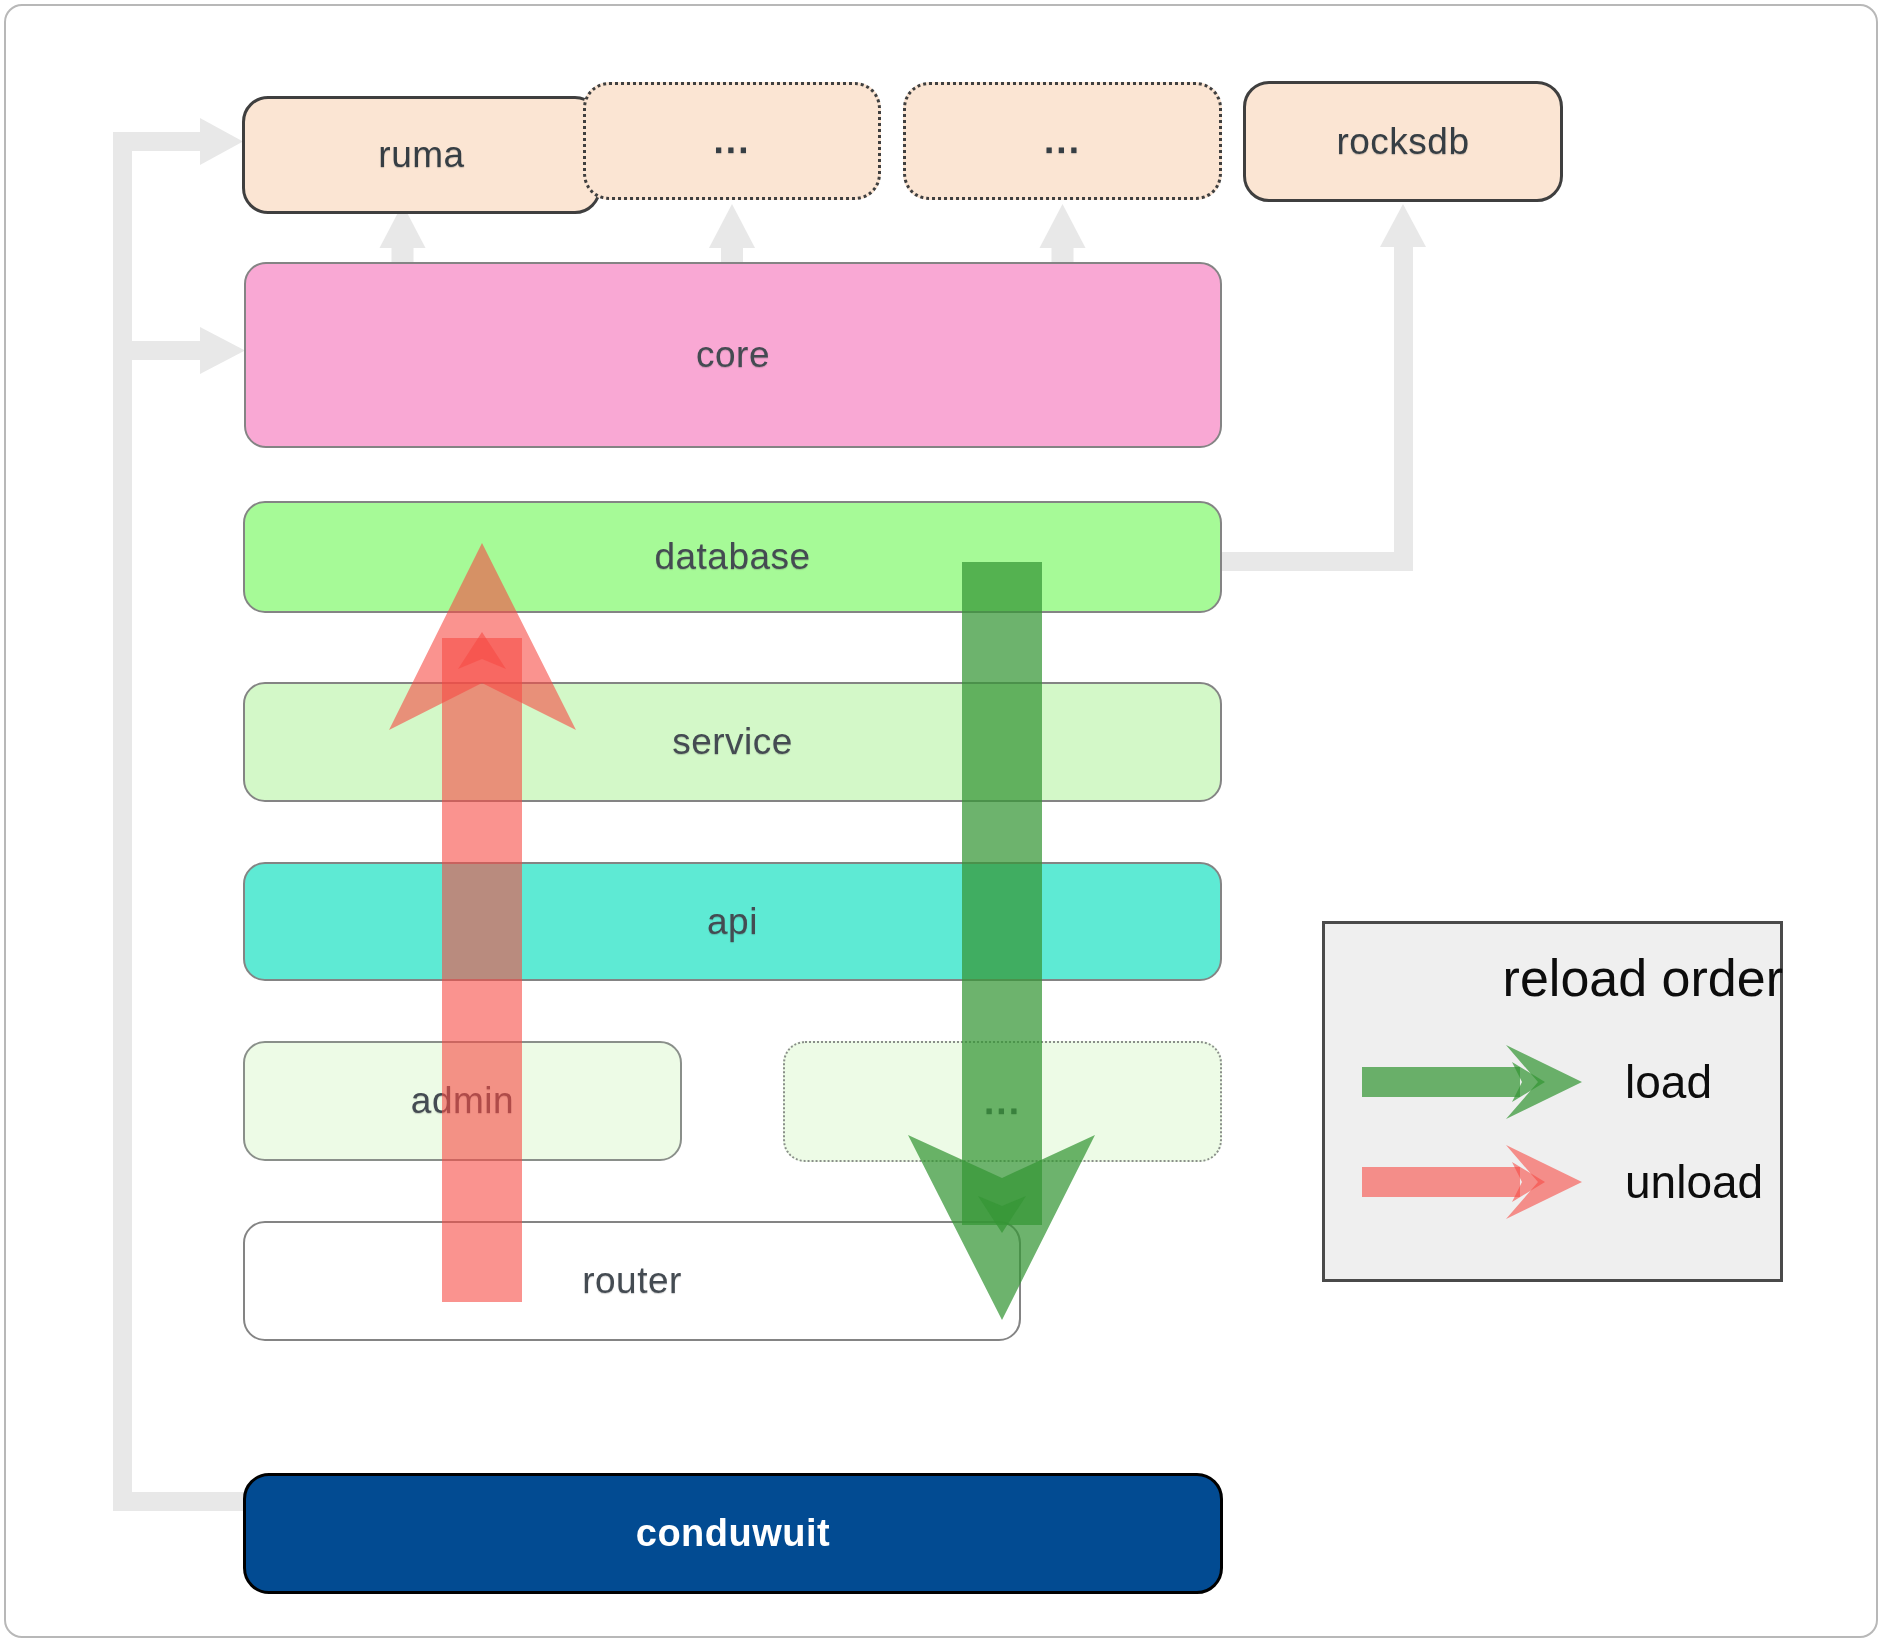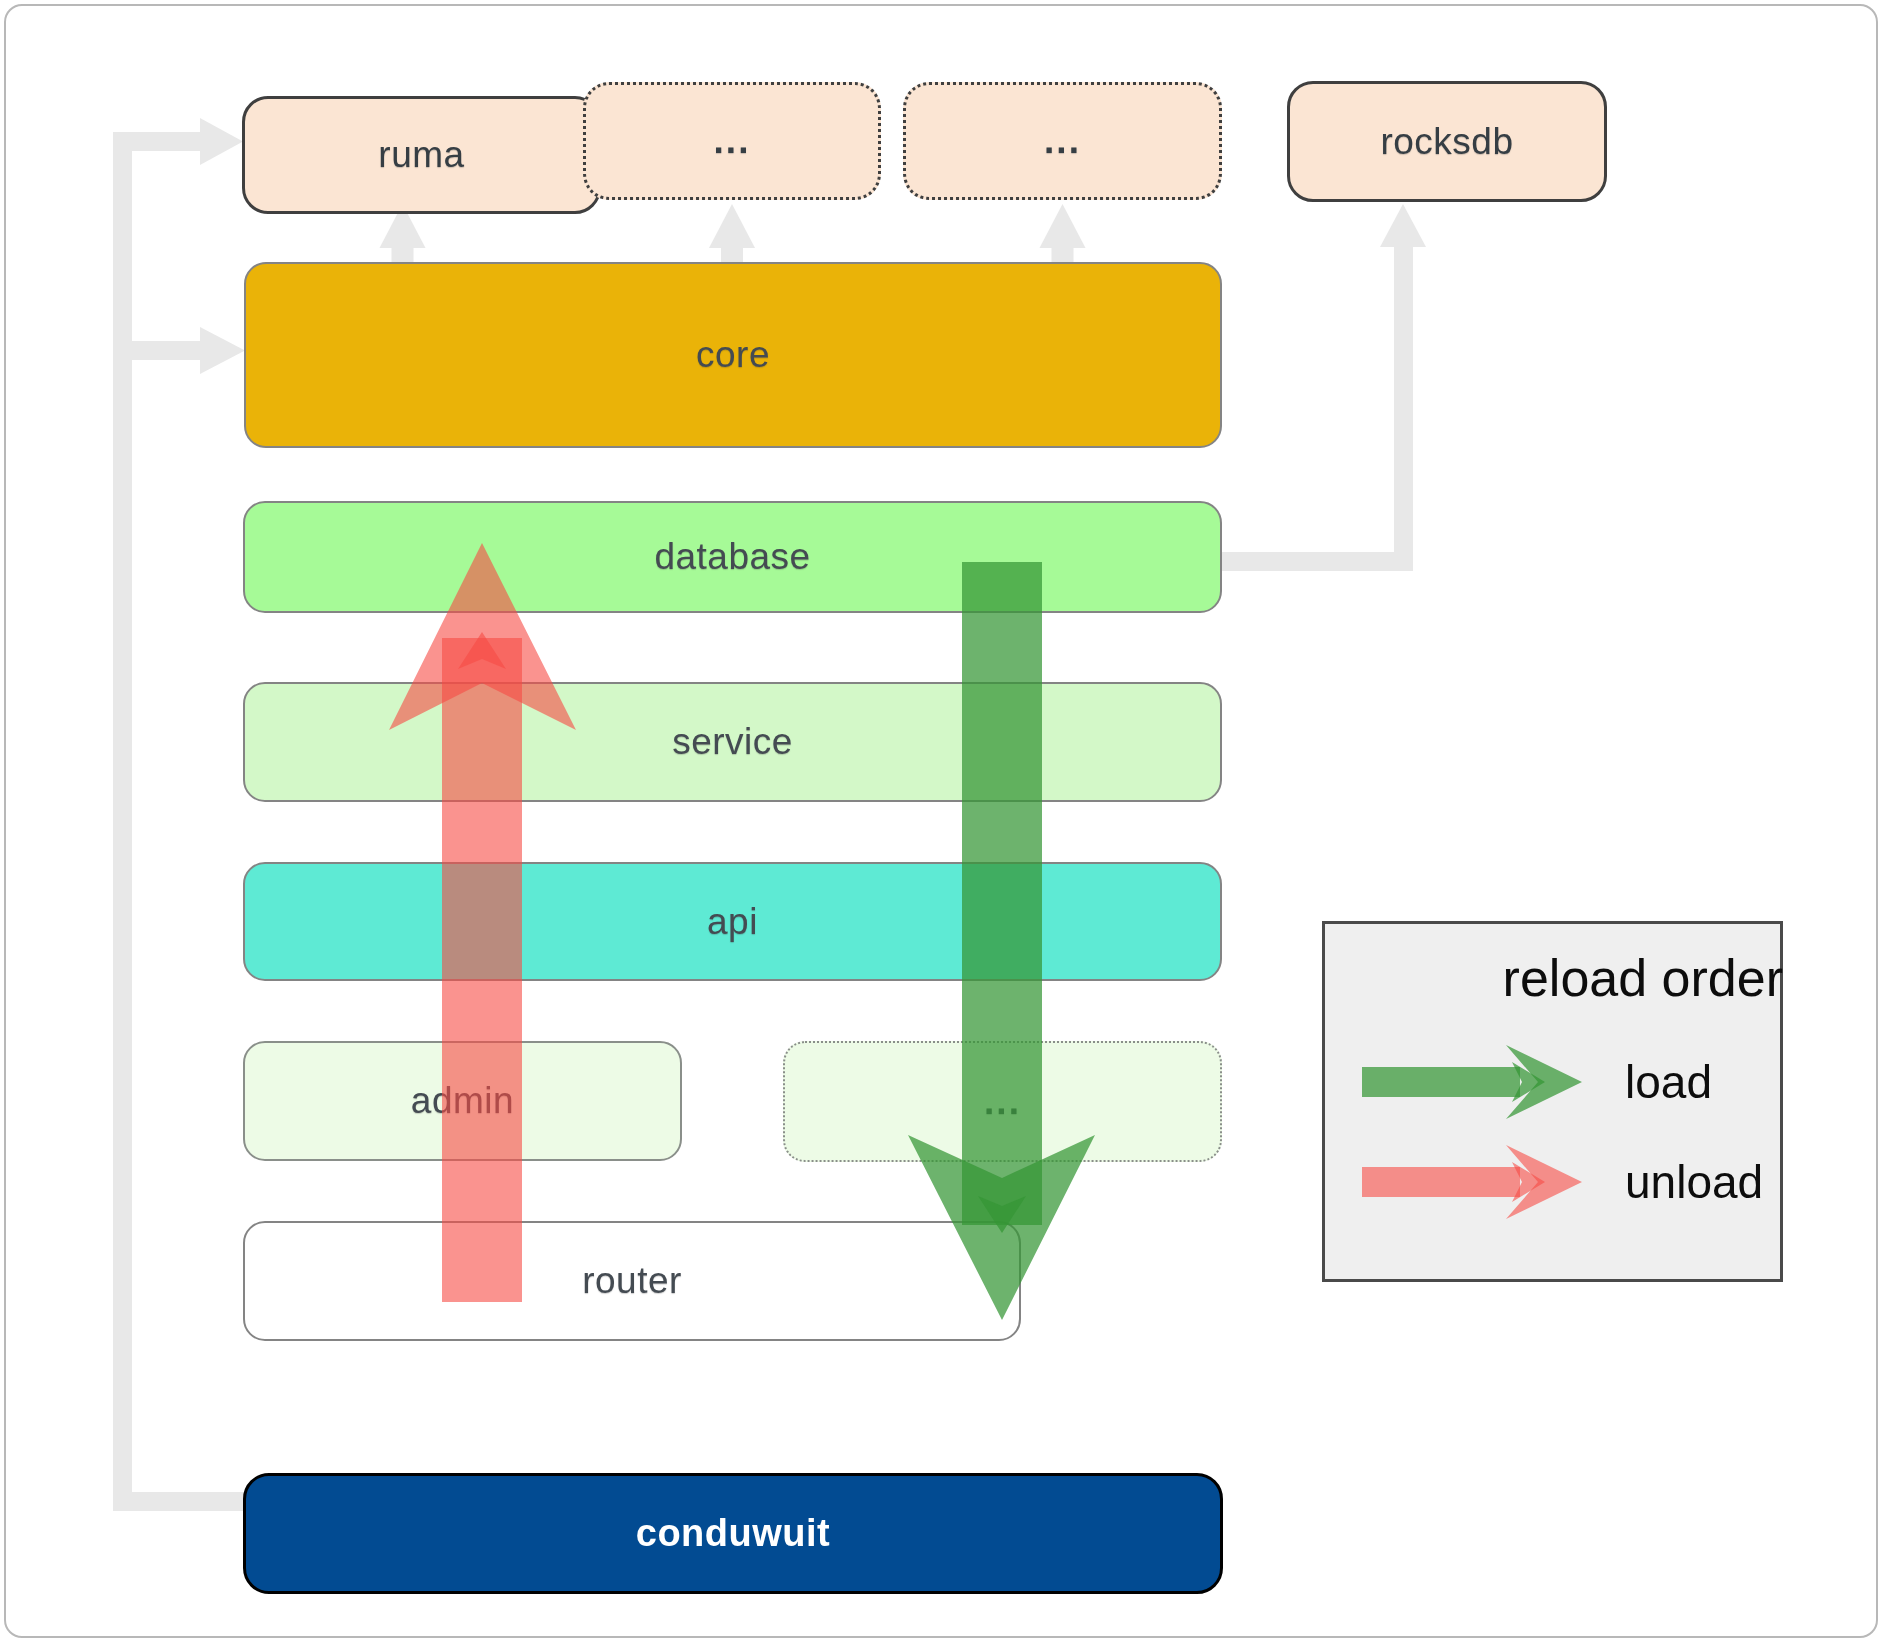--- a/index.html
+++ b/index.html
@@ -16,36 +16,36 @@
   .over  { z-index:3; }
 
   .node {
     position:absolute; display:flex; align-items:center; justify-content:center;
     box-sizing:border-box; z-index:2;
     font-size:37px; color:#444b52; letter-spacing:0.5px;
     text-shadow:0 1px 1px rgba(60,60,60,0.25);
   }
   .peach  { background:#fbe5d3; border:3px solid #3f3f3f; border-radius:26px; color:#363e44; }
   .peach.dotted { border:3px dotted #3f3f3f; }
-  .blue   { background:#eab308; border:2px solid #848484; border-radius:22px; }
+  .blue   { background:#f9a8d4; border:2px solid #848484; border-radius:22px; }
   .dbgreen{ background:#a6fa97; border:2px solid #848484; border-radius:22px; }
   .g1     { background:#d3f8c8; border:2px solid #848484; border-radius:22px; }
   .g2     { background:#5eead4; border:2px solid #848484; border-radius:22px; }
   .g3     { background:#edfbe6; border:2px solid #8a8f8a; border-radius:22px; }
   .g3.dotted { border:2px dotted #8a8f8a; }
   .white  { background:#ffffff; border:2px solid #848484; border-radius:22px; }
   .navy   { background:#024b92; border:3px solid #000000; border-radius:26px;
             color:#ffffff; font-weight:bold; font-size:38px; text-shadow:none; }
   .dots { font-weight:bold; letter-spacing:2px; }
 
   
   .n-ruma     { left:242px;  top:96px;   width:359px; height:118px; }
   .n-mid1     { left:583px;  top:82px;   width:298px; height:118px; }
   .n-mid2     { left:903px;  top:82px;   width:319px; height:118px; }
-  .n-rocksdb  { left:1243px; top:81px;   width:320px; height:121px;margin-left:44px; }
+  .n-rocksdb  { left:1243px; top:81px;   width:320px; height:121px; }
   .n-core     { left:244px;  top:262px;  width:978px; height:186px; }
   .n-database { left:243px;  top:501px;  width:979px; height:112px; }
   .n-service  { left:243px;  top:682px;  width:979px; height:120px; }
   .n-api      { left:243px;  top:862px;  width:979px; height:119px; }
   .n-admin    { left:243px;  top:1041px; width:439px; height:120px; }
   .n-mid3     { left:783px;  top:1041px; width:439px; height:121px; }
   .n-router   { left:243px;  top:1221px; width:778px; height:120px; }
   .n-conduwuit{ left:243px;  top:1473px; width:980px; height:121px; }
 
   

